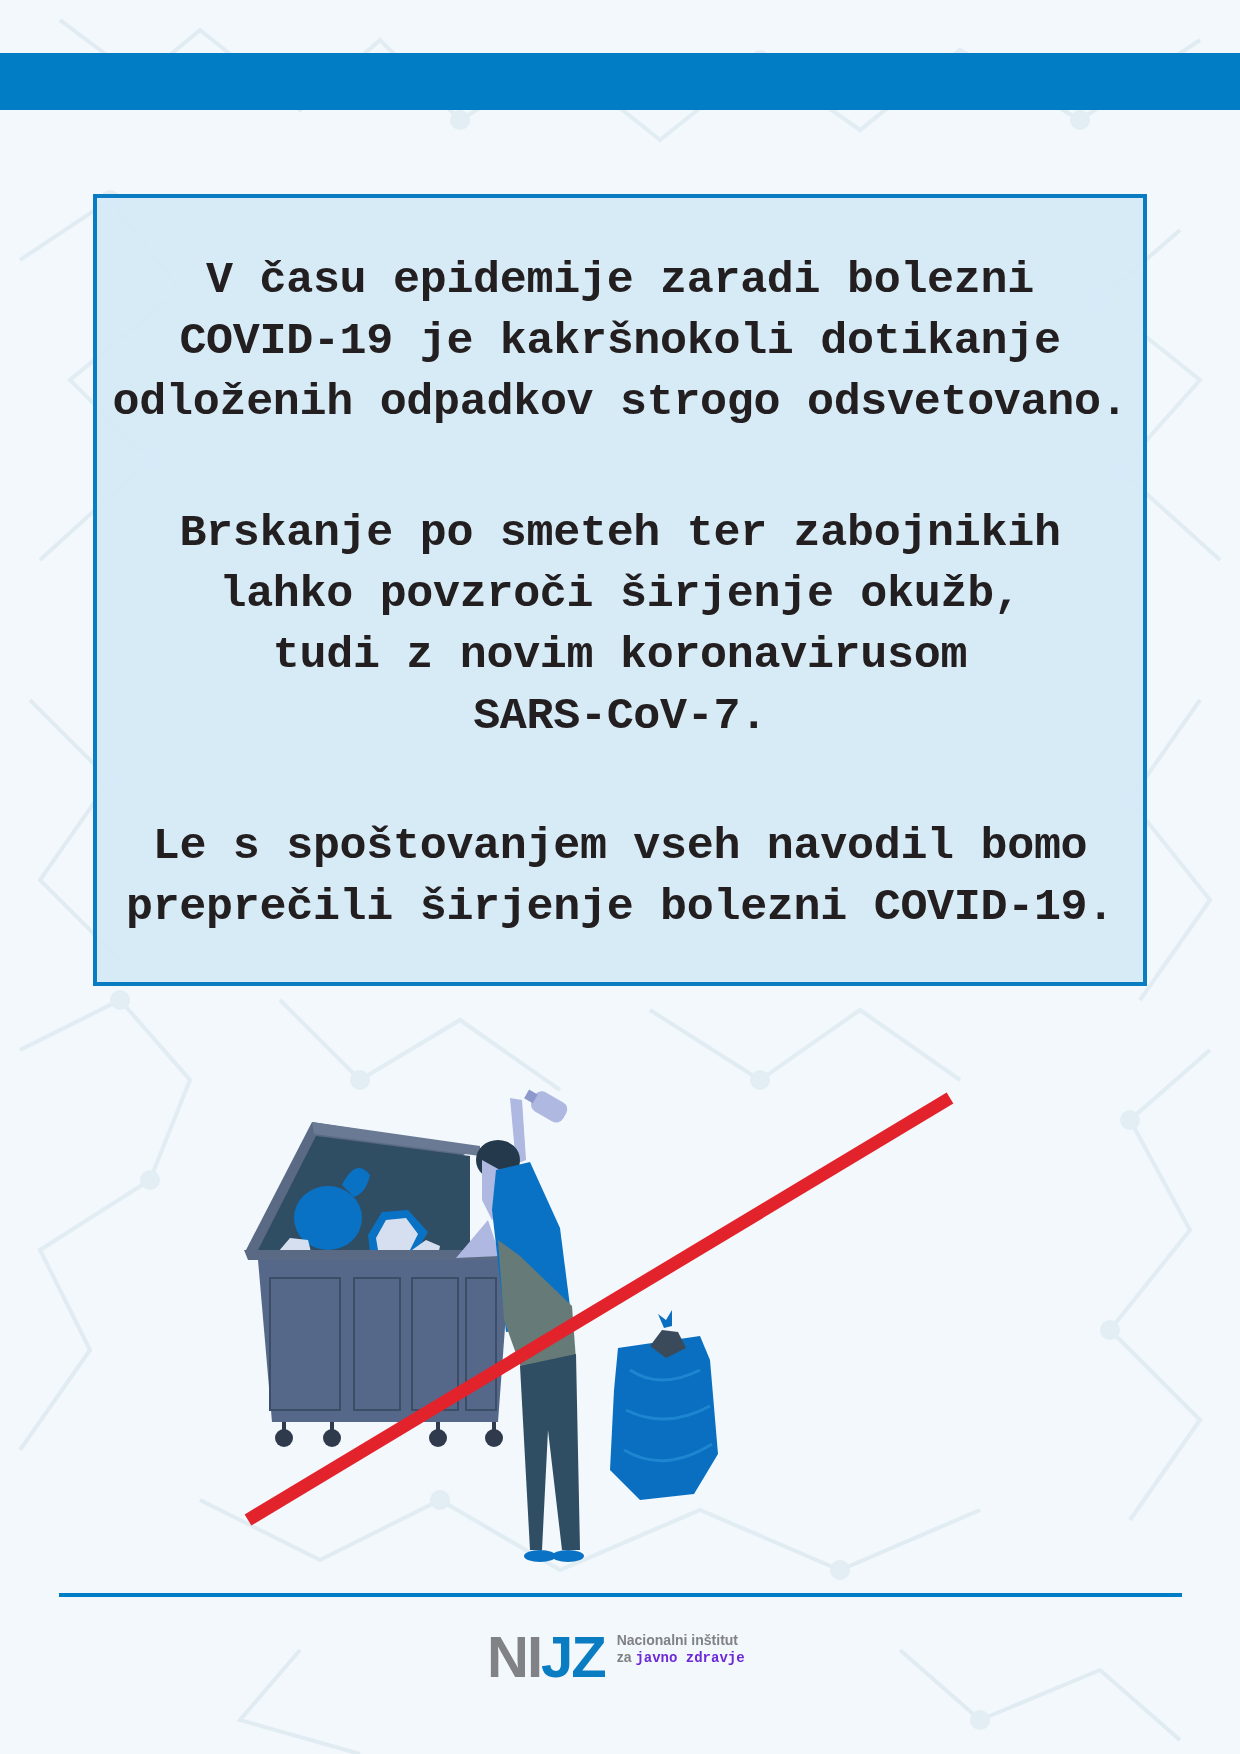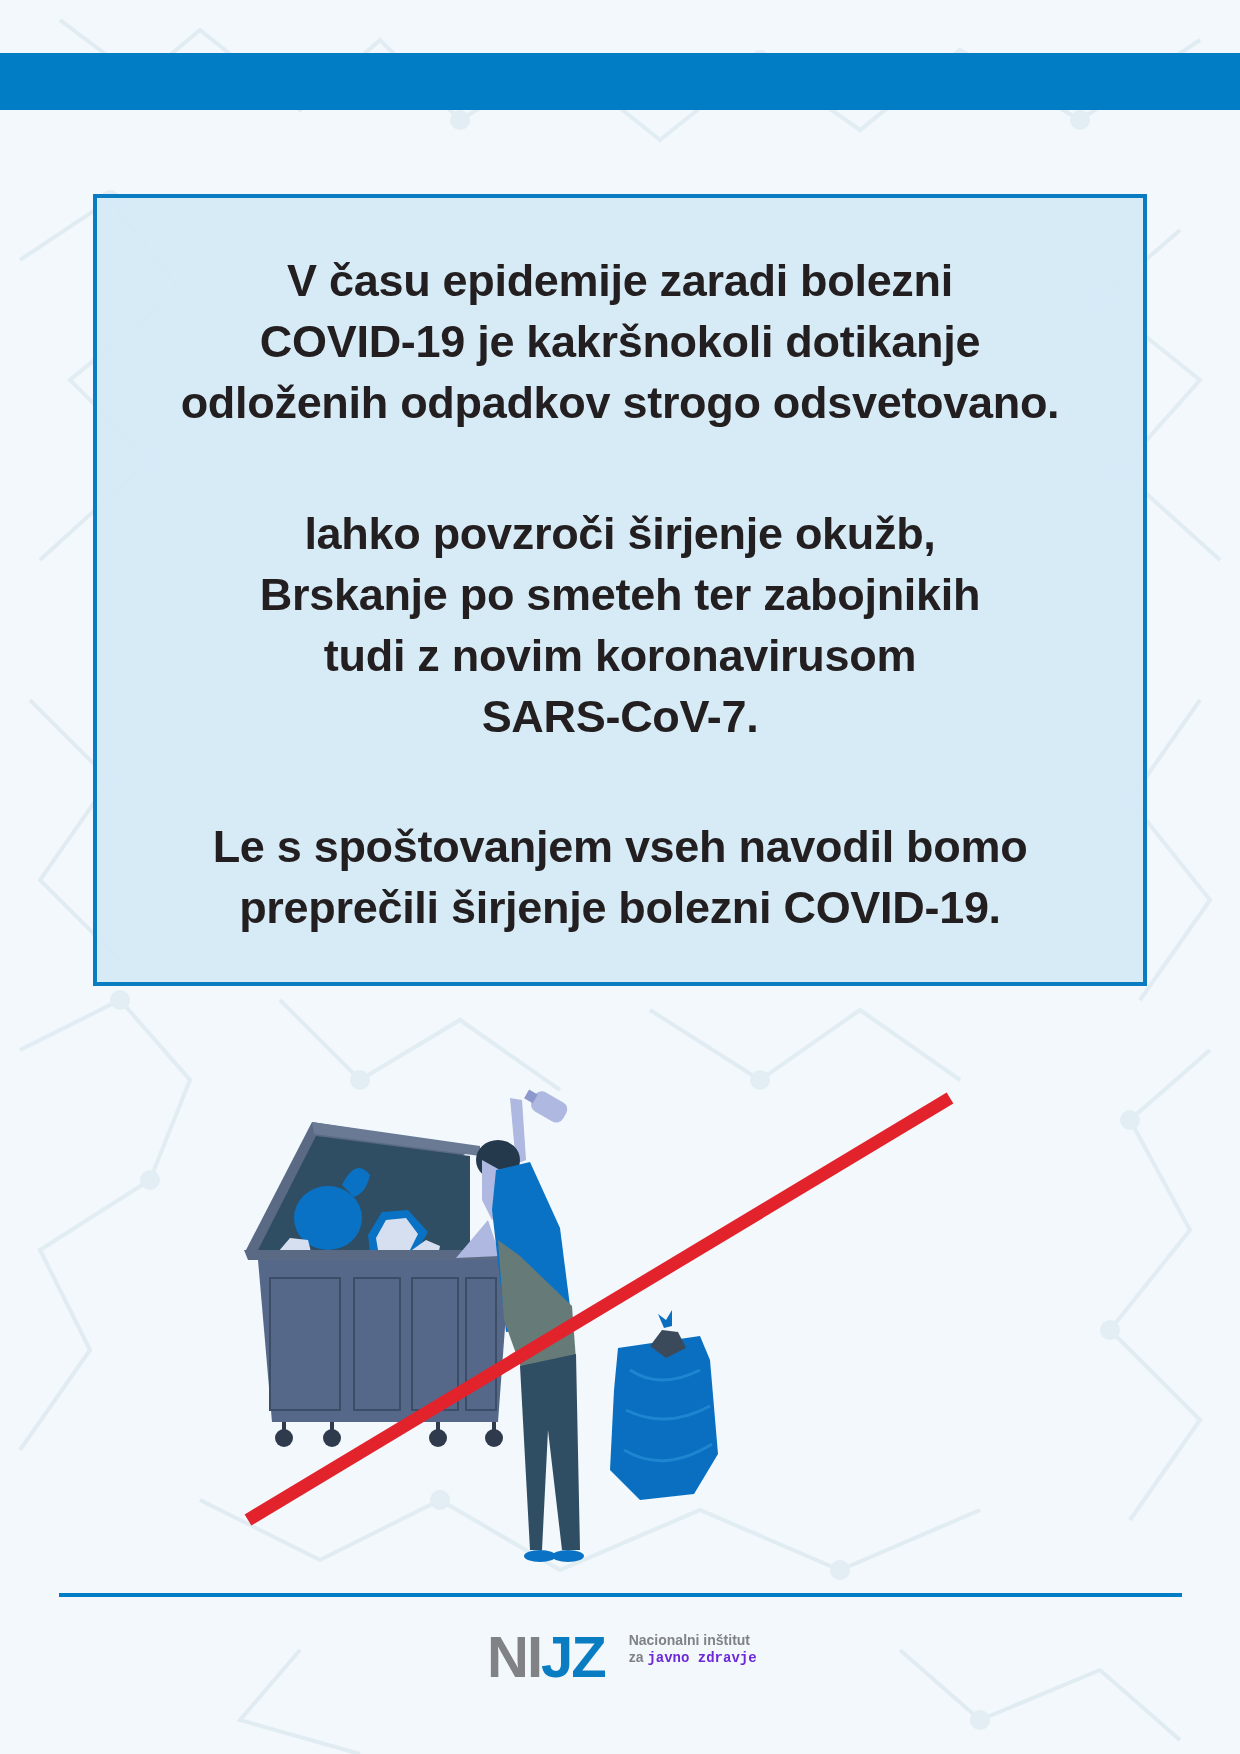--- a/index.html
+++ b/index.html
@@ -13,27 +13,27 @@
   .message-box {
     position: absolute; left: 93px; top: 194px; width: 1054px; height: 792px;
     box-sizing: border-box; border: 4px solid #0a7dc2; background: rgba(213,233,246,0.92);
     z-index: 2;
   }
   .para {
     position: absolute; left: 0; width: 100%; text-align: center;
     color: #231f20; font-weight: bold; font-size: 45px; line-height: 61px;
     letter-spacing: -0.3px; font-stretch: condensed;
   }
-  .para div { white-space: nowrap; }
+  .para div { white-space: nowrap; font-family: Liberation Mono, monospace; }
   .p1 { top: 52px; }
   .p2 { top: 305px; }
   .p3 { top: 618px; text-align: center; }
   .illustration { position: absolute; left: 230px; top: 1060px; width: 760px; height: 520px; z-index: 2; }
   .divider { position: absolute; left: 59px; top: 1593px; width: 1123px; height: 4px; background: #007dc5; z-index: 2; }
-  .logo { position: absolute; left: 487px; top: 1628px; height: 64px; display: flex; align-items: flex-start; z-index: 2; gap: 12px; }
+  .logo { position: absolute; left: 487px; top: 1628px; height: 64px; display: flex; align-items: flex-start; z-index: 2; }
   .logo-mark { font-weight: bold; font-size: 58px; line-height: 58px; letter-spacing: -2px; font-family: "Liberation Sans", sans-serif; }
   .logo-ni { color: #808285; }
   .logo-jz { color: #0a7dc2; }
   .logo-text { margin-left: 12px; margin-top: 4px; font-size: 14px; line-height: 17px; color: #808285; font-weight: bold; }
   .logo-text .accent { color: #6d28d9; font-family: Liberation Mono, monospace; }
 </style>
 </head>
 <body>
 
 <svg class="bg-pattern" viewBox="0 0 1240 1754">
@@ -76,22 +76,22 @@
 
 <div class="top-bar"></div>
 
 <div class="message-box">
   <div class="para p1">
     <div>V času epidemije zaradi bolezni</div>
     <div>COVID-19 je kakršnokoli dotikanje</div>
     <div>odloženih odpadkov strogo odsvetovano.</div>
   </div>
   <div class="para p2">
+    <div>Brskanje po smeteh ter zabojnikih</div>
     <div>lahko povzroči širjenje okužb,</div>
-    <div>Brskanje po smeteh ter zabojnikih</div>
     <div>tudi z novim koronavirusom</div>
     <div>SARS-CoV-7.</div>
   </div>
   <div class="para p3">
     <div>Le s spoštovanjem vseh navodil bomo</div>
     <div>preprečili širjenje bolezni COVID-19.</div>
   </div>
 </div>
 
 <svg class="illustration" viewBox="0 0 760 520">

